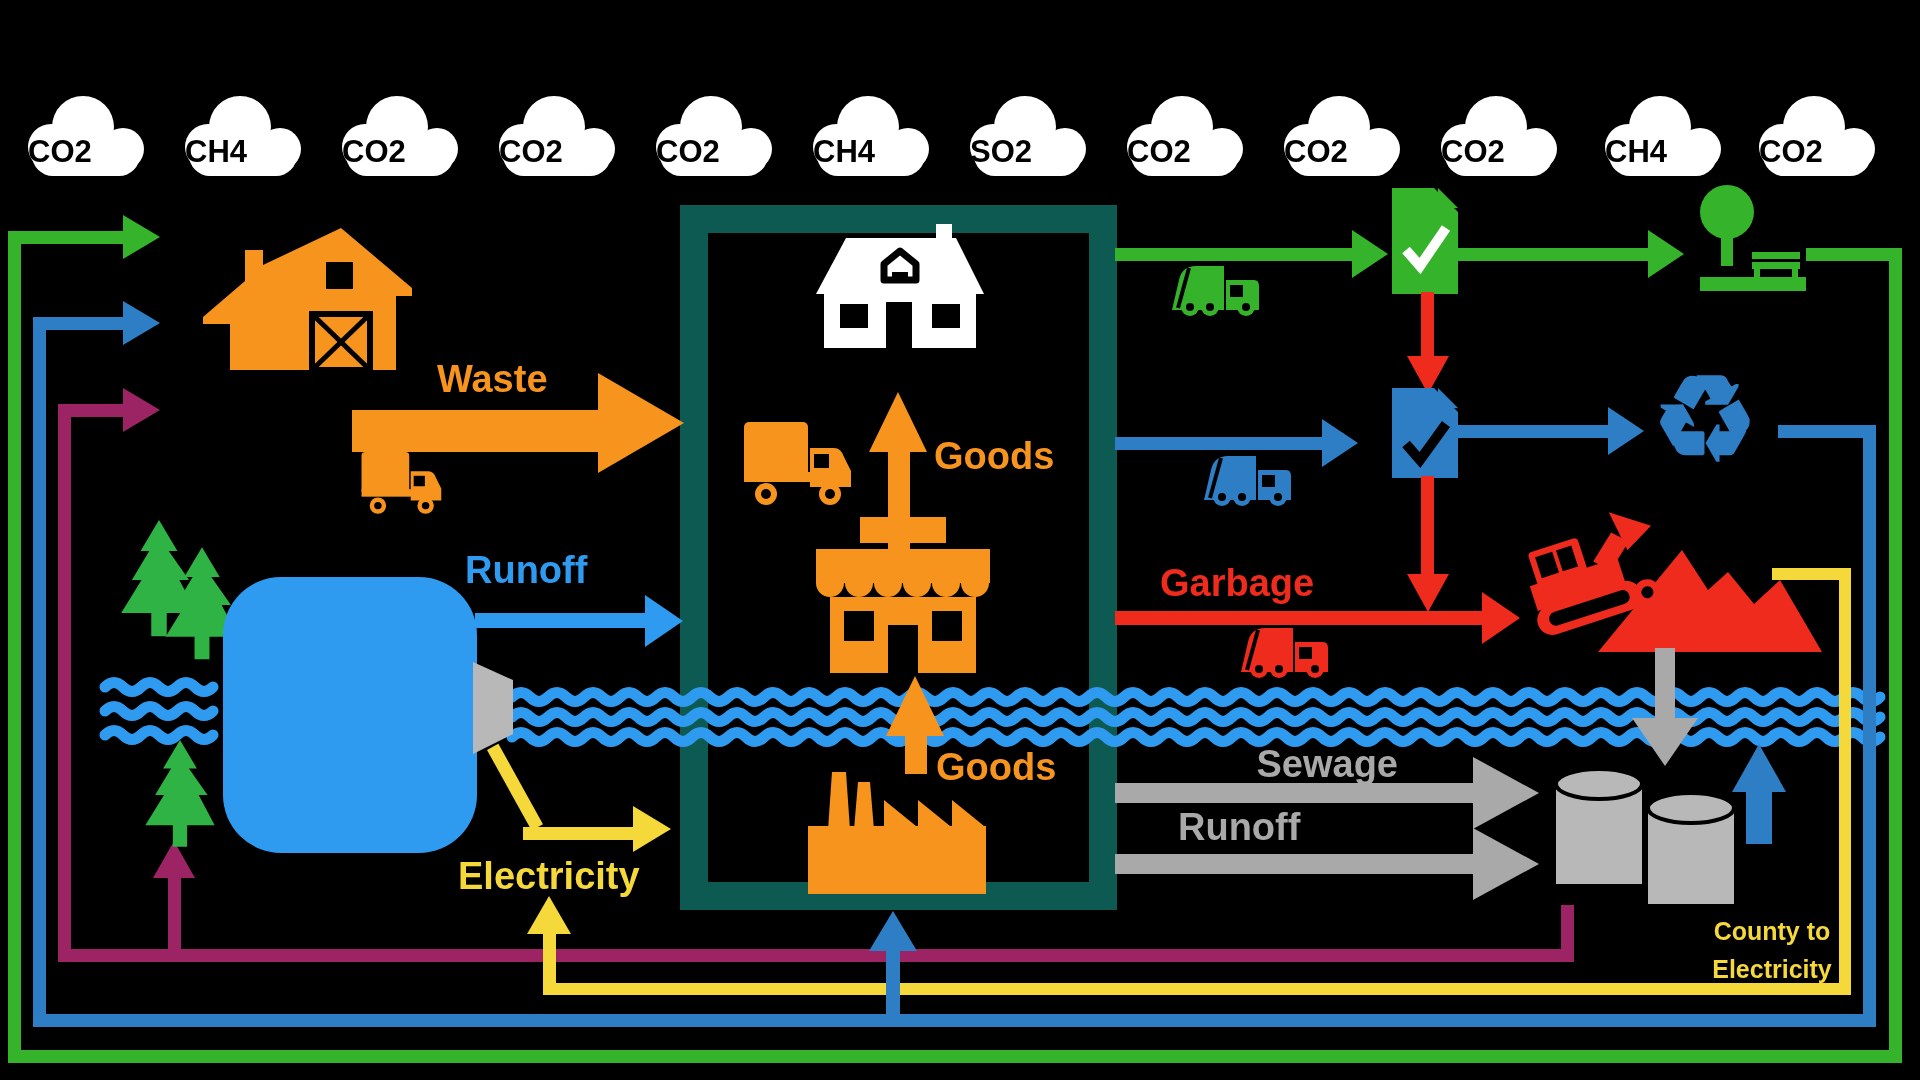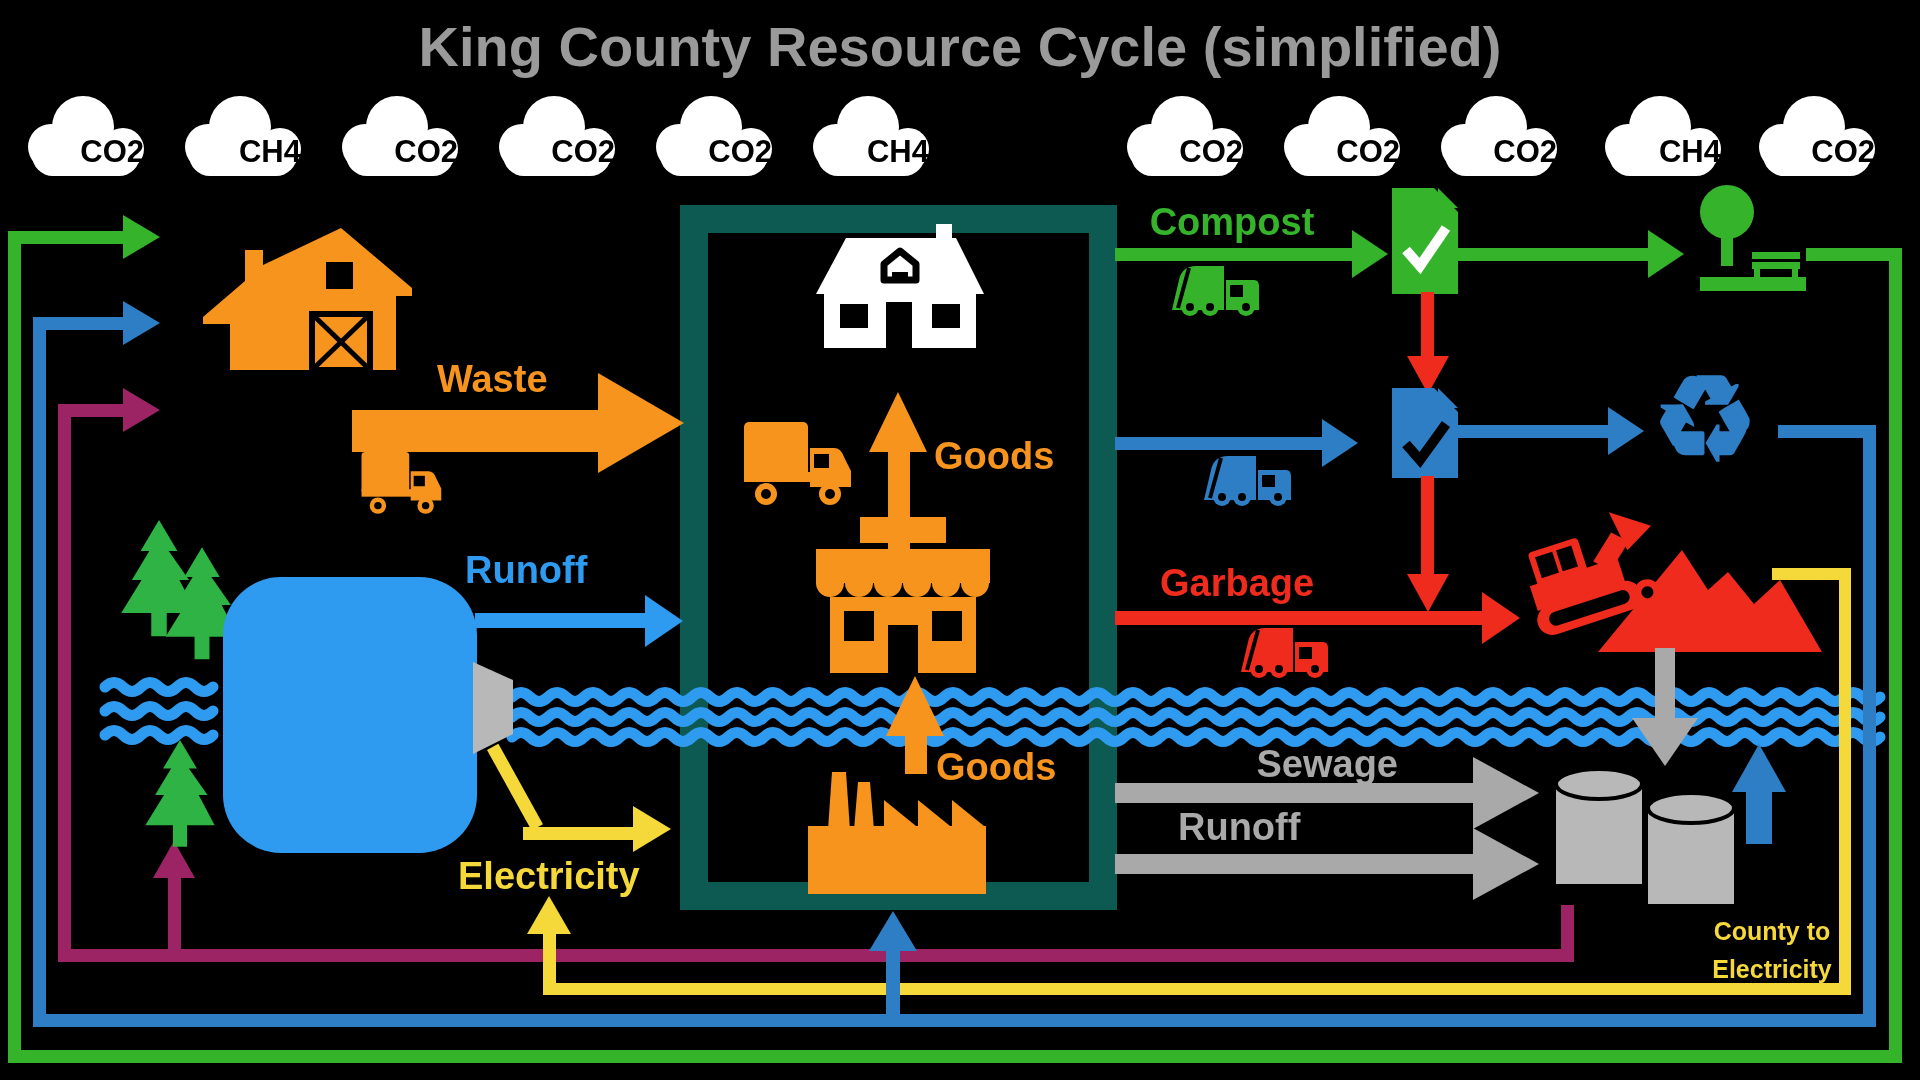--- a/index.html
+++ b/index.html
@@ -8,31 +8,30 @@
   .abs{position:absolute;}
   .ln{position:absolute;}
   .ah{position:absolute;width:0;height:0;border-style:solid;border-color:transparent;}
   .lbl{position:absolute;font-weight:bold;font-size:38px;white-space:nowrap;}
   .cloud{position:absolute;top:96px;width:116px;height:82px;}
   .cloud i{position:absolute;background:var(--white);border-radius:50%;display:block;}
   .cloud .p1{left:24px;top:0;width:62px;height:62px;}
   .cloud .p2{left:0;top:28px;width:46px;height:46px;}
   .cloud .p3{right:0;top:32px;width:42px;height:42px;}
   .cloud .base{left:4px;bottom:2px;right:4px;height:42px;border-radius:21px;}
-  .cloud .cl{position:absolute;width:100%;bottom:8px;text-align:right;font-weight:bold;
+  .cloud .cl{position:absolute;width:100%;bottom:8px;text-align:left;font-weight:bold;
              font-size:31px;color:#000;}
   #title{position:absolute;top:14px;left:0;width:100%;text-align:center;
          font-size:56px;font-weight:bold;color:var(--titlegray);}
 </style>
 </head>
 <body>
 
 <div id="stage">
 
-  <div id="title">King County Resource Cycle (simplified)</div>
 
   <div class="cloud" style="left:28px">
       <i class="p1"></i>
       <i class="p2"></i>
       <i class="p3"></i>
       <i class="base"></i>
       <span class="cl">CO2</span>
     </div>
   <div class="cloud" style="left:185px">
       <i class="p1"></i>
@@ -61,20 +60,27 @@
       <i class="p3"></i>
       <i class="base"></i>
       <span class="cl">CO2</span>
     </div>
   <div class="cloud" style="left:813px">
       <i class="p1"></i>
       <i class="p2"></i>
       <i class="p3"></i>
       <i class="base"></i>
       <span class="cl">CH4</span>
+    </div>
+  <div class="cloud" style="left:970px">
+      <i class="p1"></i>
+      <i class="p2"></i>
+      <i class="p3"></i>
+      <i class="base"></i>
+      <span class="cl">SO2</span>
     </div>
   <div class="cloud" style="left:1127px">
       <i class="p1"></i>
       <i class="p2"></i>
       <i class="p3"></i>
       <i class="base"></i>
       <span class="cl">CO2</span>
     </div>
   <div class="cloud" style="left:1284px">
       <i class="p1"></i>
@@ -244,21 +250,20 @@
     <polygon points="30,74 34,16 48,16 52,74" fill="var(--orange)"></polygon>
     <polygon points="56,74 60,26 72,26 76,74" fill="var(--orange)"></polygon>
     <polygon points="86,70 86,44 118,70" fill="var(--orange)"></polygon>
     <polygon points="120,70 120,44 152,70" fill="var(--orange)"></polygon>
     <polygon points="154,70 154,44 186,70" fill="var(--orange)"></polygon>
   </svg>
 
   <div class="ln" style="left:886px;top:936px;width:14px;height:82px;background:var(--blue)"></div>
   <div class="ah" style="left:869px;top:911px;border-width:0 24px 40px 24px;border-bottom-color:var(--blue)"></div>
 
-  <div class="lbl" style="left:1117px;top:201px;width:230px;text-align:center;color:var(--green)">Compost</div>
   <div class="ln" style="left:1115px;top:248px;width:237px;height:13px;background:var(--green)"></div>
   <div class="ah" style="left:1352px;top:230px;border-width:24px 0 24px 36px;border-left-color:var(--green)"></div>
   <svg class="abs" style="left:1164px;top:258px" width="112" height="60" viewBox="0 0 112 60">
     <path d="M8,52 L15,22 Q18,8 32,8 L60,8 L60,52 Z" fill="var(--green)"></path>
     <line x1="25" y1="10" x2="14" y2="50" stroke="#000" stroke-width="4"></line>
     <path d="M62,22 H90 Q95,22 95,28 V52 H62 Z" fill="var(--green)"></path>
     <rect x="66" y="27" width="13" height="12" fill="#000"></rect>
     <circle cx="26" cy="49" r="9" fill="var(--green)"></circle>
       <circle cx="26" cy="49" r="4" fill="#000"></circle>
     <circle cx="46" cy="49" r="9" fill="var(--green)"></circle>

